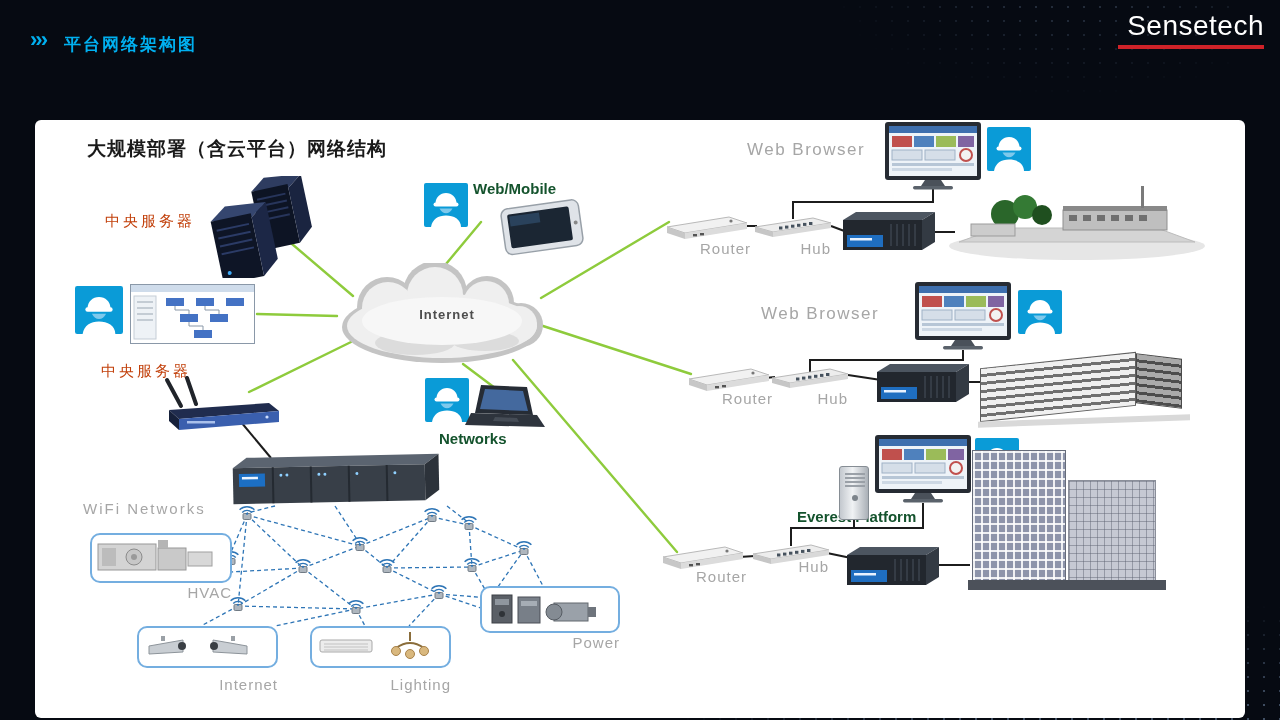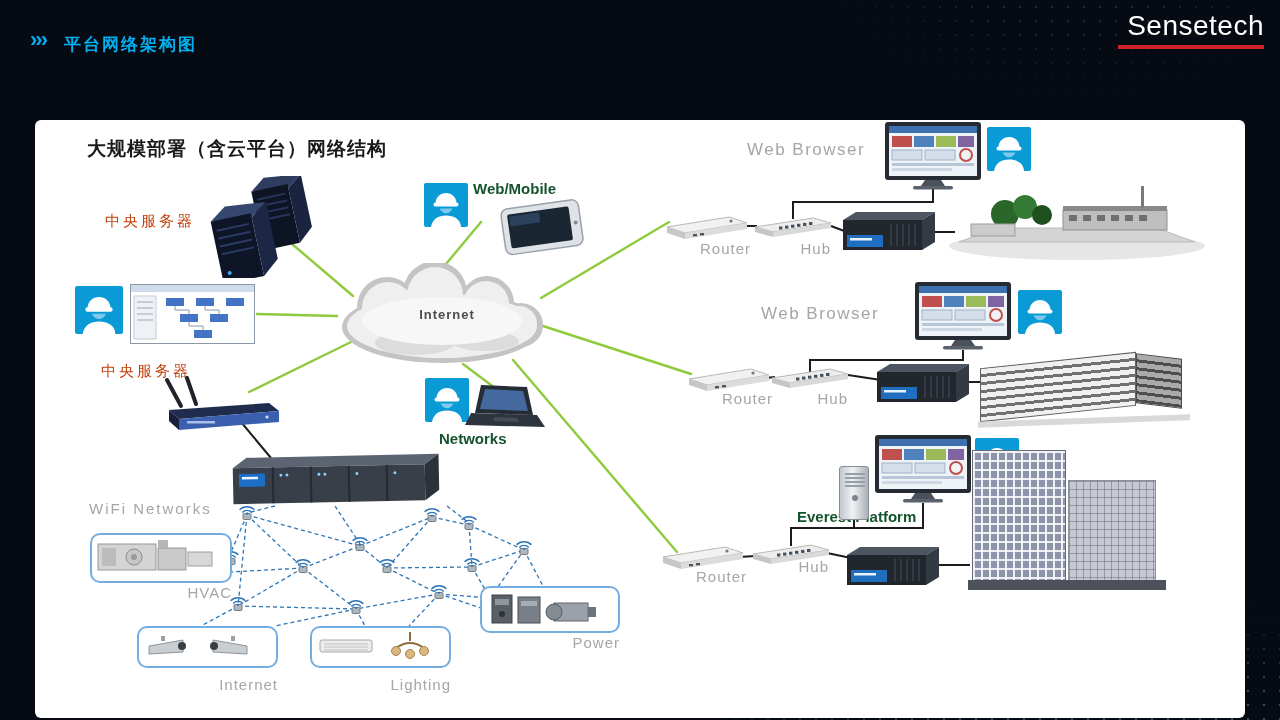--- a/index.html
+++ b/index.html
@@ -177,21 +177,21 @@
           <line x1="300" y1="386" x2="325" y2="424"></line>
         <line x1="412" y1="386" x2="434" y2="403"></line>
       </g>
     </svg>
 
     <div class="dg-title">大规模部署（含云平台）网络结构</div>
     <div class="lbl-zh" style="left:70px;top:92px">中央服务器</div>
     <div class="lbl-cyan" style="left:438px;top:60px">Web/Mobile</div>
     <div class="lbl-zh" style="left:66px;top:242px">中央服务器</div>
     <div class="lbl-cyan" style="left:404px;top:310px">Networks</div>
-    <div class="lbl" style="left:54px;top:380px;letter-spacing:2px">WiFi Networks</div>
+    <div class="lbl" style="left:48px;top:380px;letter-spacing:2px">WiFi Networks</div>
     <div class="lbl c" style="left:55px;top:464px;width:142px">HVAC</div>
     <div class="lbl c" style="left:102px;top:556px;width:141px">Internet</div>
     <div class="lbl c" style="left:275px;top:556px;width:141px">Lighting</div>
     <div class="lbl c" style="left:445px;top:514px;width:140px">Power</div>
     <div class="lbl big" style="left:712px;top:20px">Web Browser</div>
     <div class="lbl c" style="left:628px;top:120px;width:88px">Router</div>
     <div class="lbl c" style="left:716px;top:120px;width:80px">Hub</div>
     <div class="lbl big" style="left:726px;top:184px">Web Browser</div>
     <div class="lbl c" style="left:650px;top:270px;width:88px">Router</div>
     <div class="lbl c" style="left:733px;top:270px;width:80px">Hub</div>

